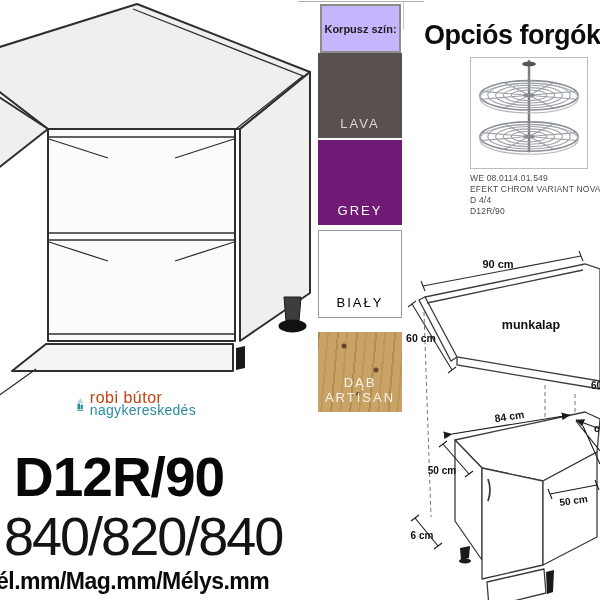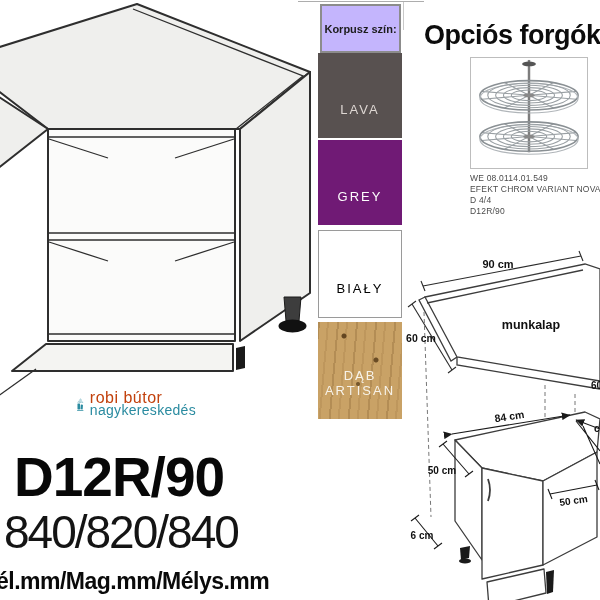--- a/index.html
+++ b/index.html
@@ -16,27 +16,27 @@
 
   
   .korpusz-box {
     left:320px; top:4px; width:81px; height:49px;
     border:2px solid #8c8c8c; background:#c4b5fd;
     display:flex; align-items:center; justify-content:center;
     font-weight:bold; font-size:11px; color:#1c1c1c;
   }
   .swatch { left:318px; width:84px; display:flex; align-items:flex-end; justify-content:center; }
   .swatch-label {
-    width:100%; text-align:center; padding-bottom:21px;
+    width:100%; text-align:center; padding-bottom:7px;
     font-size:13px; letter-spacing:2px; line-height:15px;
   }
   .sw-lava  { top:53px;  height:85px; }
   .sw-grey  { top:140px; height:85px; }
   .sw-bialy { top:230px; height:88px; border:1px solid #9a9a9a; }
-  .sw-dab   { top:322px; height:97px; position:absolute; overflow:hidden; }
+  .sw-dab   { top:332px; height:80px; position:absolute; overflow:hidden; }
   .sw-lava .swatch-label  { color:#ded7d3; }
   .sw-grey .swatch-label  { color:#fdfdfd; }
   .sw-bialy .swatch-label { color:#000000; }
   .sw-dab .swatch-label   { color:#f7f2e8; position:relative; z-index:2; }
   .wood-grain {
     position:absolute; inset:0; z-index:1;
     background-image:
       radial-gradient(circle 3px at 26px 14px, rgba(82,54,20,.85) 0 2px, rgba(82,54,20,0) 3px),
       radial-gradient(circle 3px at 58px 38px, rgba(82,54,20,.8) 0 2px, rgba(82,54,20,0) 3px),
       radial-gradient(circle 2px at 40px 62px, rgba(82,54,20,.7) 0 1.5px, rgba(82,54,20,0) 2.5px),
@@ -64,21 +64,21 @@
   .logo-text { margin-left:5px; padding-top:4px; }
   .logo-name { font-size:16px; color:#c2410c; letter-spacing:0.5px; line-height:15px; }
   .logo-sub  { font-size:14px; color:#2a8ba0; letter-spacing:0.3px; line-height:10px; }
 
   
   .product-code {
     left:14px; top:445px; font-size:55px; font-weight:800;
     letter-spacing:-1px; color:#080808; white-space:nowrap;
   }
   .product-dims {
-    left:4px; top:505px; font-size:46px; font-weight:400;
+    left:4px; top:505px; font-size:54px; font-weight:400;
     letter-spacing:-2px; color:#141414; white-space:nowrap;
   }
   .product-legend {
     left:-4px; top:568px; font-size:23px; font-weight:bold;
     letter-spacing:-0.5px; color:#0a0a0a; white-space:nowrap;
   }
 
   svg text { font-family:"Liberation Sans", sans-serif; fill:#111; }
   svg .dim-label { font-weight:bold; }
 </style>

